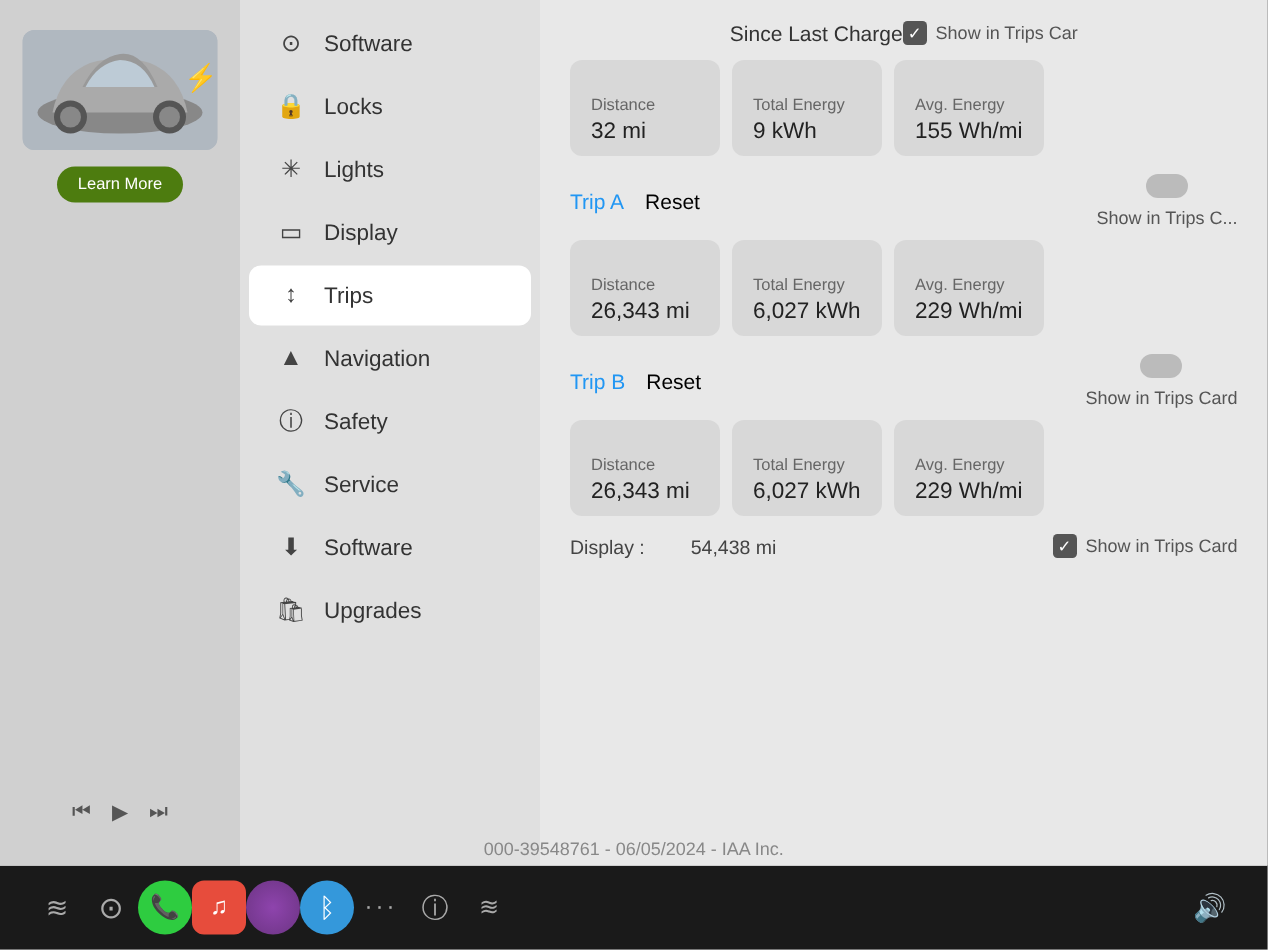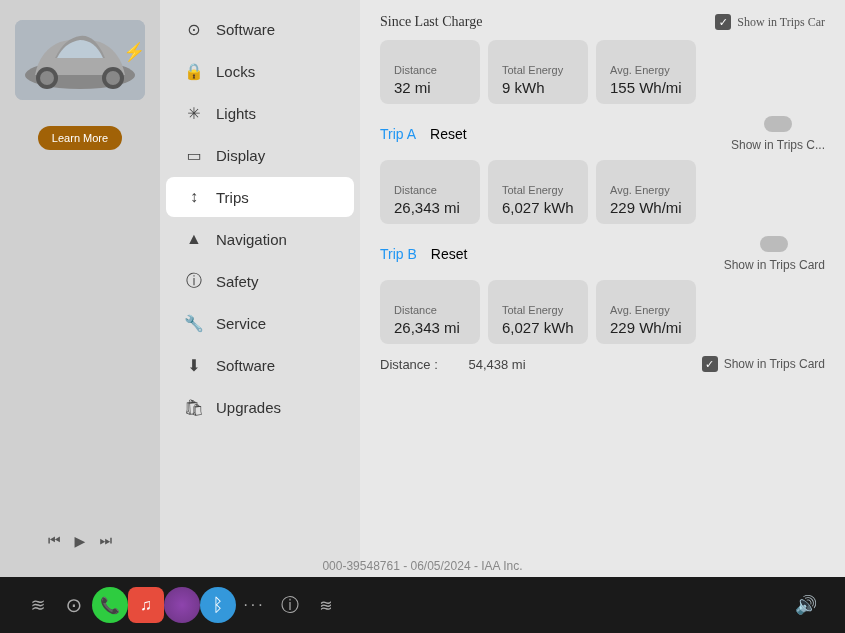--- a/index.html
+++ b/index.html
@@ -44,28 +44,28 @@
       width: 130px;
       height: 80px;
       background: #b0b8c0;
       border-radius: 8px;
       margin: 10px auto;
       position: relative;
       overflow: hidden;
     }
 
     .learn-more-btn {
-      background: #a16207;
+      background: #4d7c0f;
       color: #fff;
       border: none;
       border-radius: 16px;
       padding: 6px 14px;
       font-size: 11px;
       cursor: pointer;
-      margin-top: 16px;
+      margin-top: 1px;
     }
 
     .media-controls {
       display: flex;
       gap: 14px;
       margin-top: auto;
       margin-bottom: 10px;
       padding: 8px;
     }
 
@@ -117,23 +117,22 @@
     .content-panel {
       flex: 1;
       padding: 14px 20px;
       background: #e8e8e8;
       overflow-y: auto;
     }
 
     .section-header {
       display: flex;
       align-items: center;
-      justify-content: space-between;
+      justify-content: center;
       margin-bottom: 10px;
-      font-family: Liberation Serif, serif;
     }
 
     .section-title {
       font-size: 14px;
       font-weight: 500;
       color: #333;
     }
 
     .show-trips-label {
       display: flex;
@@ -445,21 +444,21 @@
           <div class="stat-value">6,027 kWh</div>
         </div>
         <div class="stat-card">
           <div class="stat-label">Avg. Energy</div>
           <div class="stat-value">229 Wh/mi</div>
         </div>
       </div>
 
       <div class="odometer-row">
         <span>
-          <span>Distance :</span>
+          <span>Display :</span>
           <span style="margin-left:11px;padding-left:16px;">54,438 mi</span>
         </span>
         <div class="show-trips-check">
           <div class="checkbox-checked">✓</div>
           <span>Show in Trips Card</span>
         </div>
       </div>
 
     </div>
   </div>

